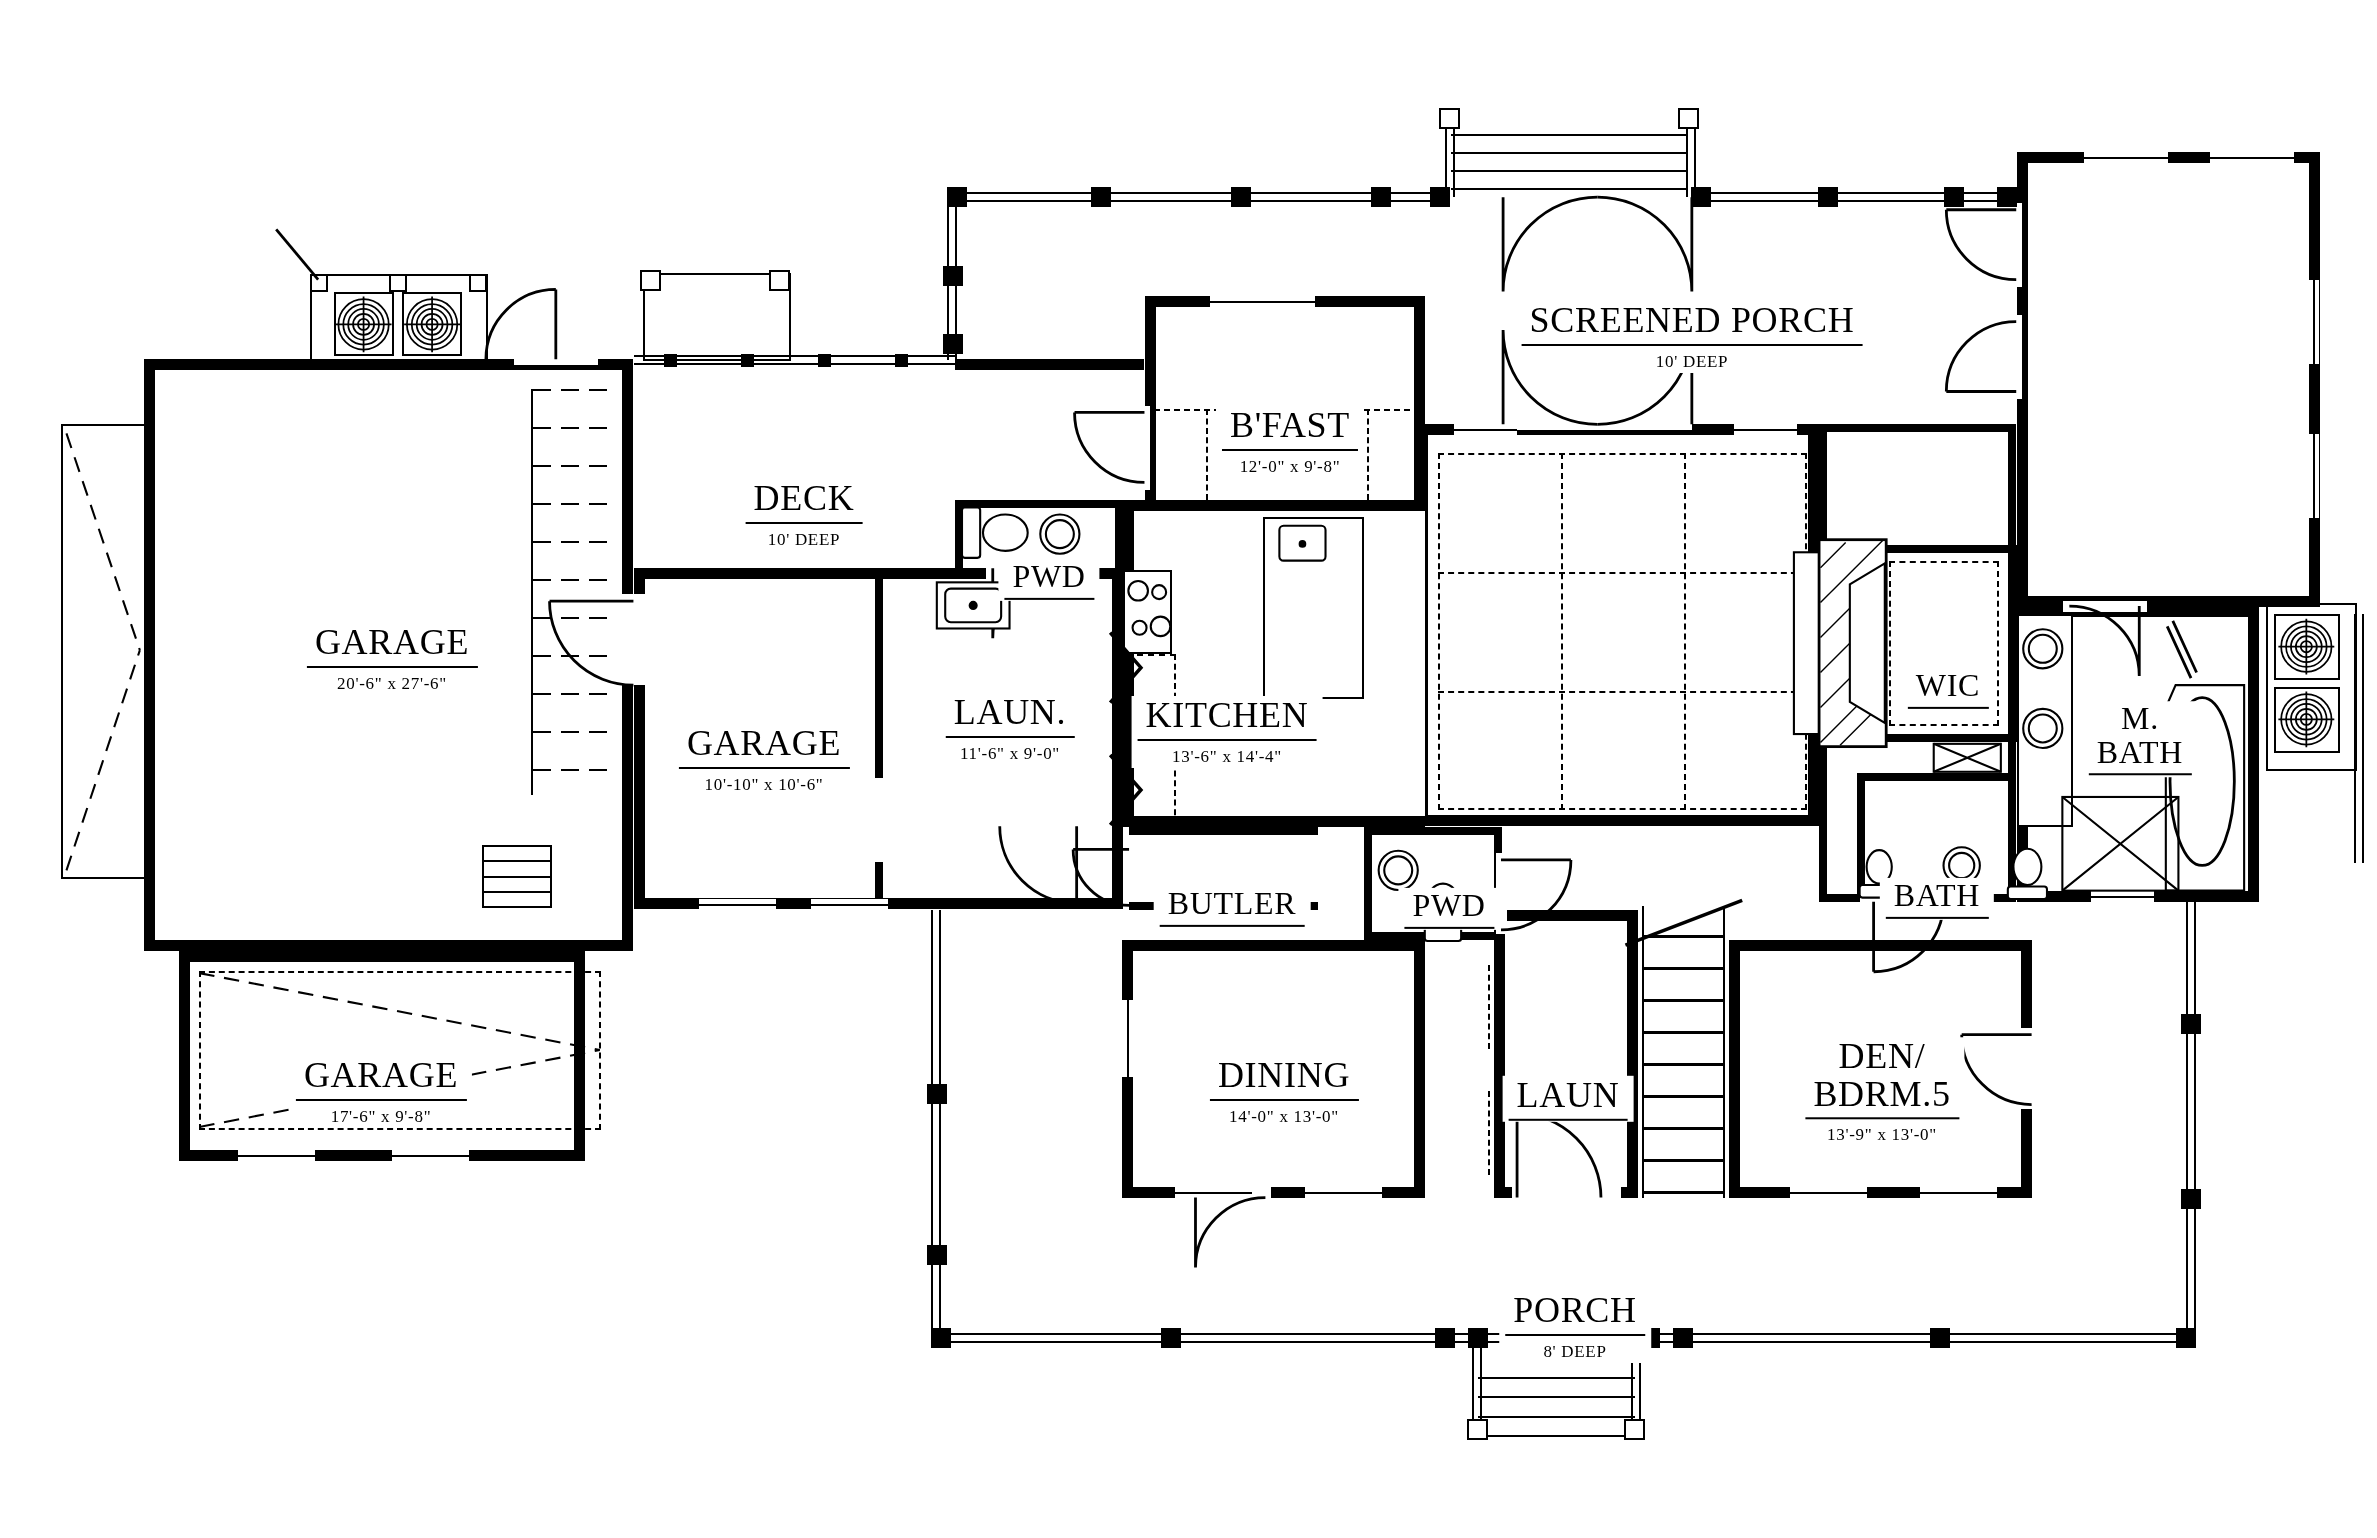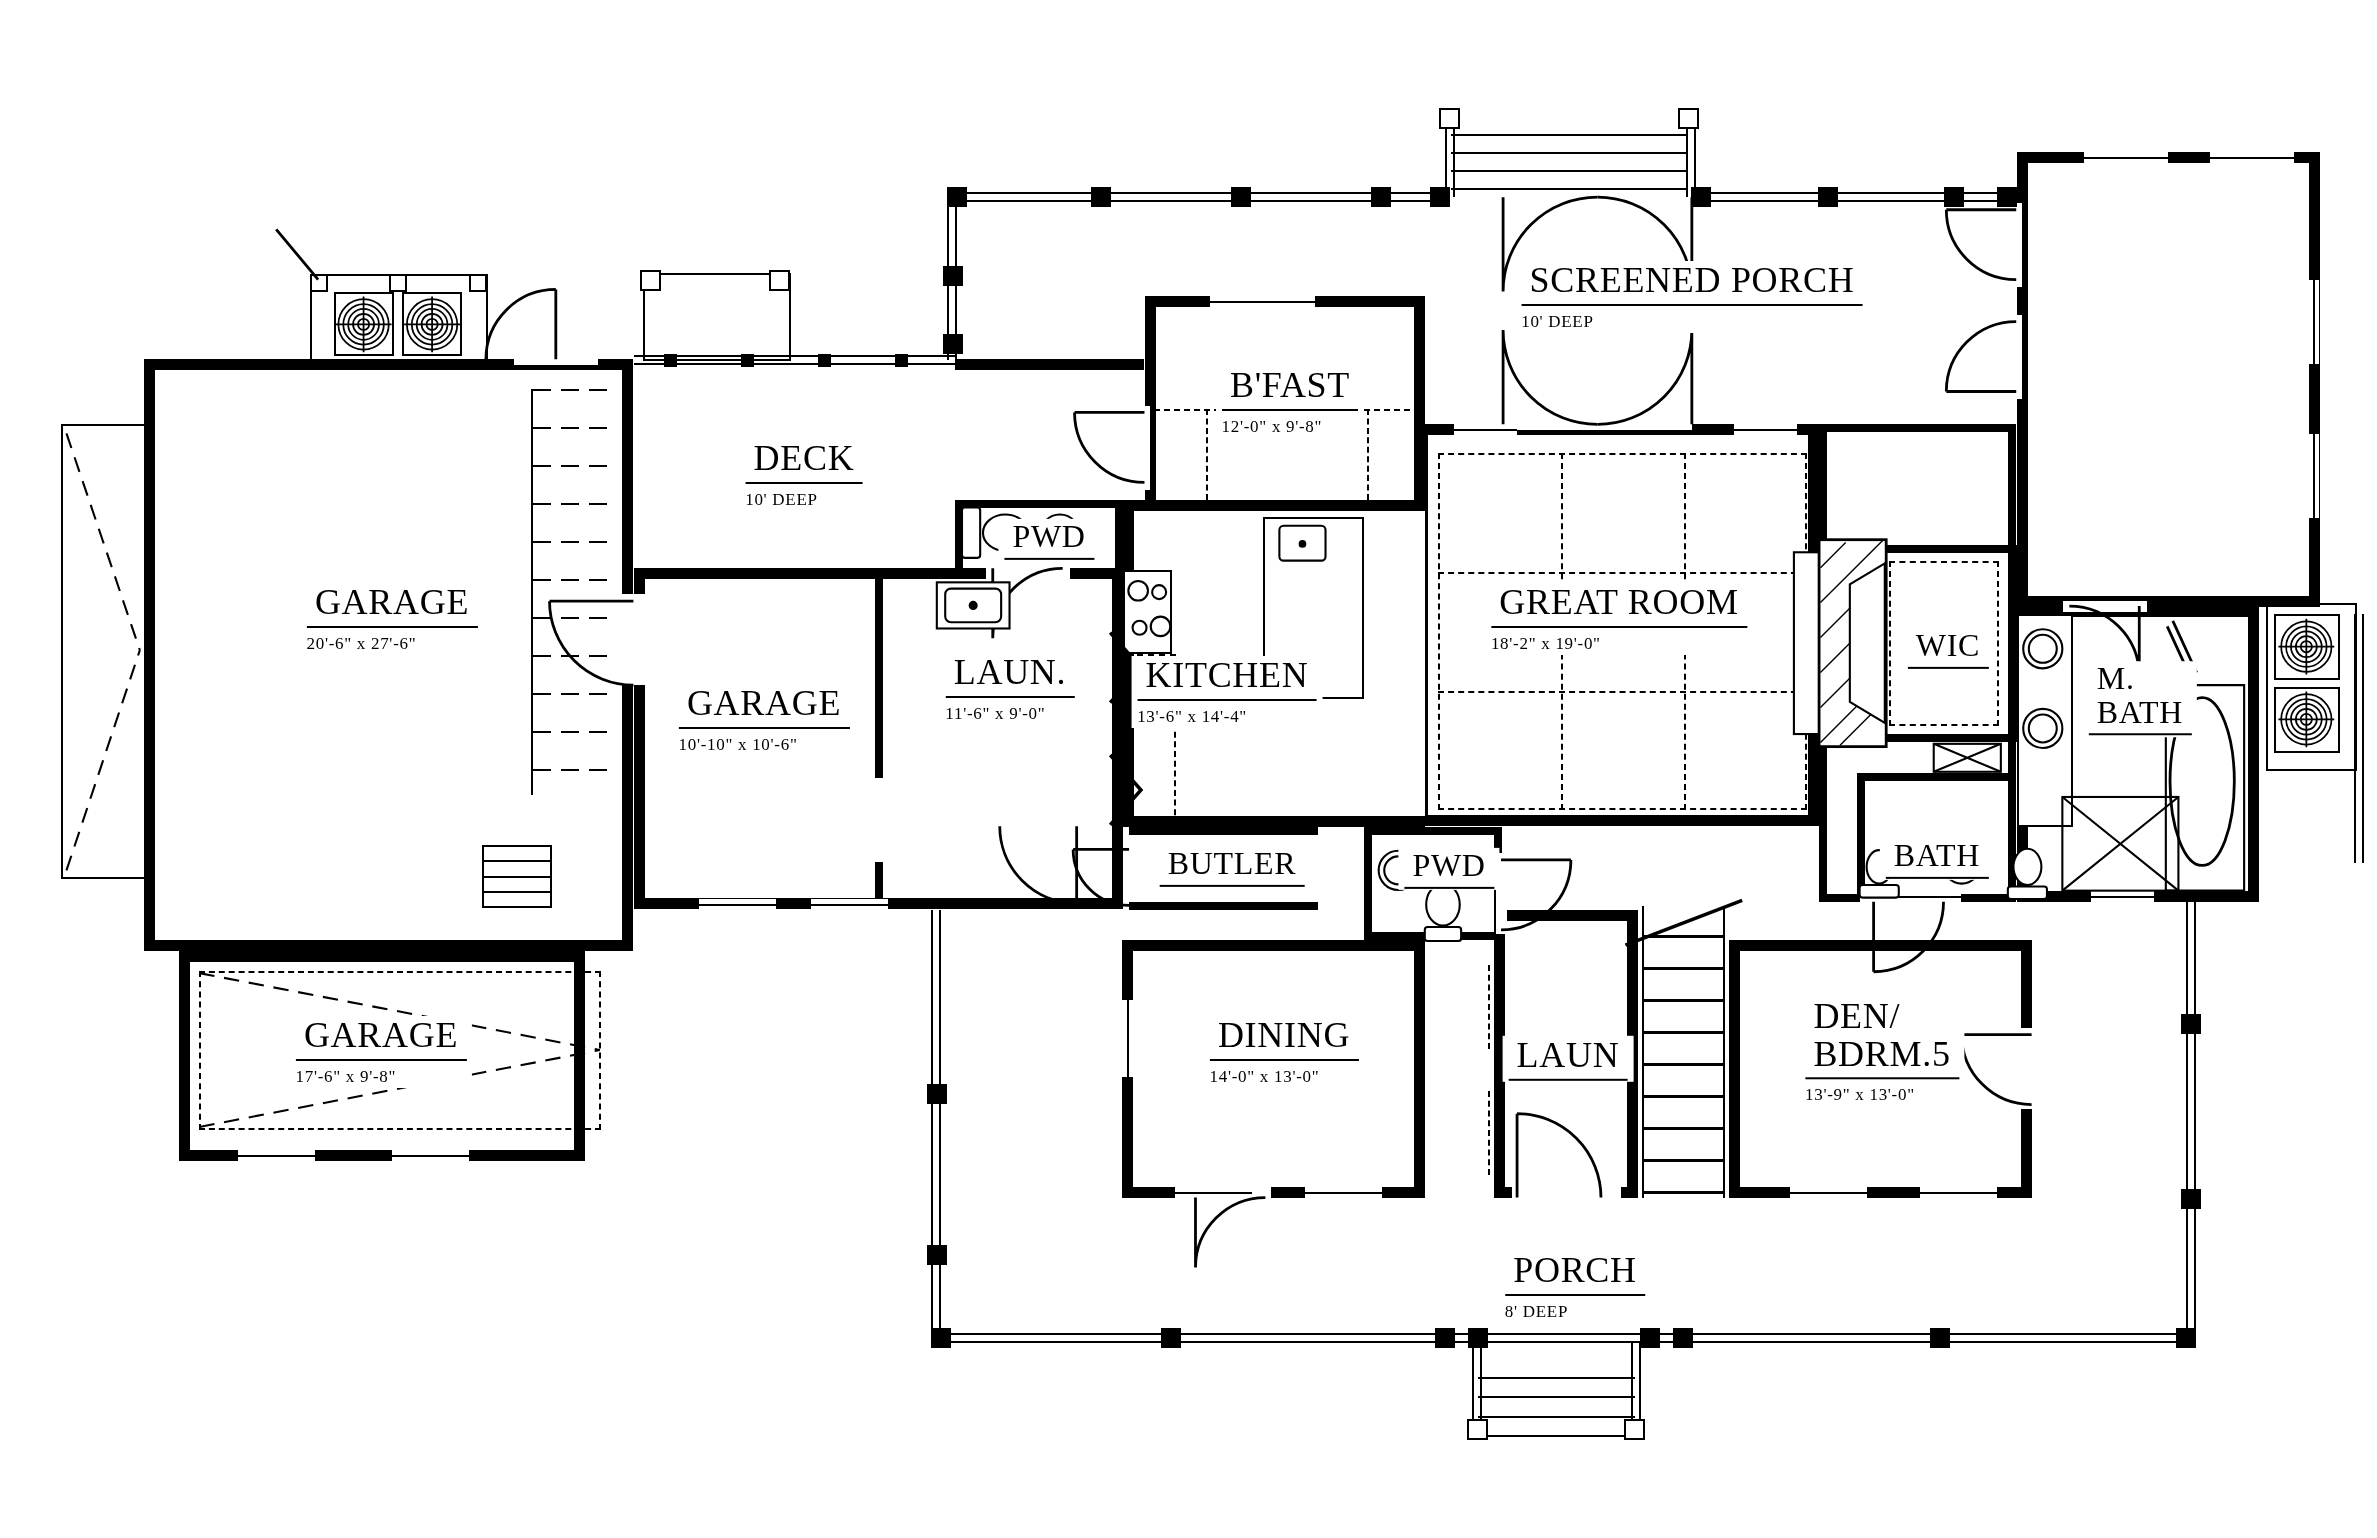--- a/index.html
+++ b/index.html
@@ -17,22 +17,22 @@
   .rail-v{position:absolute;width:9.8px;border-left:2.8px solid #000;border-right:2.8px solid #000;box-sizing:border-box;}
   .col{position:absolute;width:19.6px;height:19.6px;background:#000;z-index:22;}
   .colsm{position:absolute;width:12.6px;height:12.6px;background:#000;z-index:22;}
   .newel{position:absolute;width:21px;height:21px;background:#fff;border:2.8px solid #000;box-sizing:border-box;z-index:23;}
   .gap{position:absolute;background:#fff;z-index:20;}
   .win{position:absolute;background:#fff;display:flex;align-items:center;justify-content:center;z-index:21;}
   .win.h>div{width:100%;height:2.1px;background:#000;}
   .win.v>div{height:100%;width:2.1px;background:#000;}
   .treads-v{position:absolute;background:repeating-linear-gradient(to bottom,#000 0 2.1px,transparent 2.1px 32px);}
   .svgo{position:absolute;left:0;top:0;z-index:40;}
-  .rlabel{position:absolute;transform:translate(-50%,-50%);z-index:50;
-          background:#fff;padding:1.4px 5.6px;white-space:nowrap;}
+  .rlabel{position:absolute;transform:translate(-50%,-50%);text-align:center;z-index:50;
+          background:#fff;padding:1.4px 5.6px;white-space:nowrap;margin-top:40px;}
   .rlabel .nm{display:inline-block;border-bottom:2.1px solid #000;padding:0 8.4px 4.2px;
               font-size:36px;line-height:1.04;letter-spacing:0.7px;}
   .rlabel .nm span{display:block;}
   .rlabel .dm{font-size:17px;margin-top:5.6px;letter-spacing:0.7px;}
   .rlabel.sm .nm{font-size:32px;}
 </style>
 </head>
 <body>
 
 <div id="plan">
@@ -380,24 +380,20 @@
     <div class="nm"><span>PWD</span></div>
   </div>
   <div class="rlabel" style="left:1290px;top:402px;">
     <div class="nm"><span>B'FAST</span></div>
     <div class="dm">12'-0" x 9'-8"</div>
   </div>
   <div class="rlabel" style="left:1227px;top:692px;">
     <div class="nm"><span>KITCHEN</span></div>
     <div class="dm">13'-6" x 14'-4"</div>
   </div>
-  <div class="rlabel" style="left:1619px;top:619px;">
-    <div class="nm"><span>GREAT ROOM</span></div>
-    <div class="dm">18'-2" x 19'-0"</div>
-  </div>
   <div class="rlabel" style="left:1692px;top:297px;">
     <div class="nm"><span>SCREENED PORCH</span></div>
     <div class="dm">10' DEEP</div>
   </div>
   <div class="rlabel sm" style="left:1948px;top:649px;">
     <div class="nm"><span>WIC</span></div>
   </div>
   <div class="rlabel sm" style="left:2140px;top:699px;">
     <div class="nm"><span>M.</span><span>BATH</span></div>
   </div>

